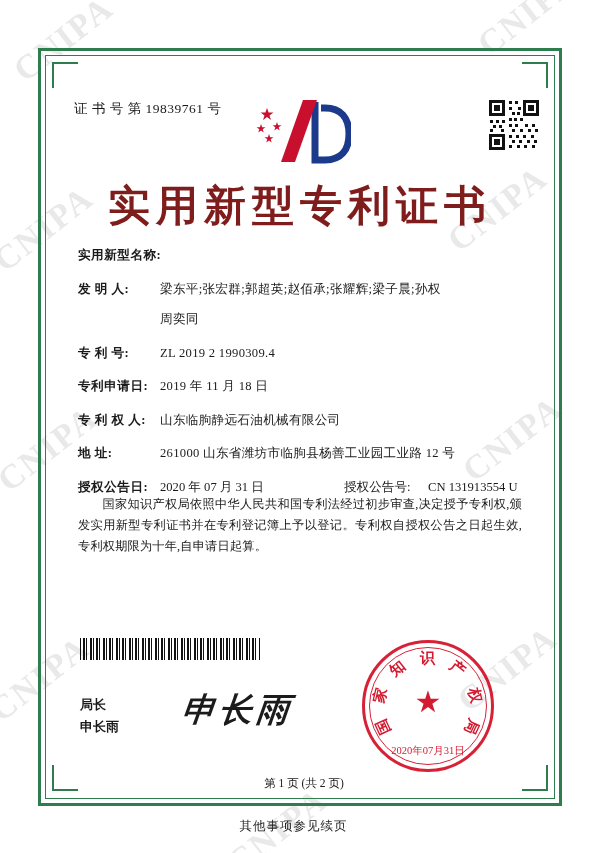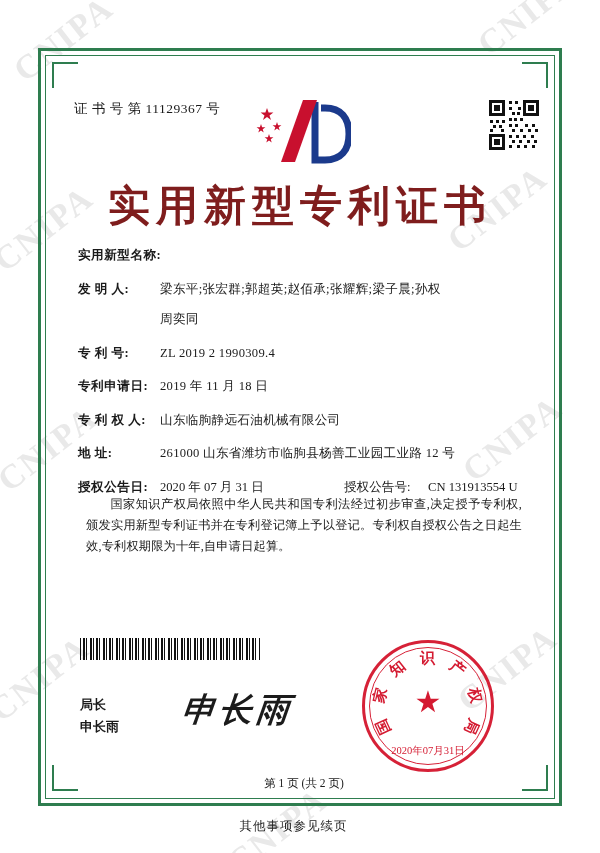--- a/index.html
+++ b/index.html
@@ -150,21 +150,21 @@
     position: absolute;
     left: 78px;
     top: 494px;
     width: 444px;
     font-size: 12.2px;
     line-height: 1.72;
     text-align: justify;
     letter-spacing: 0.2px;
   }
   .body-text p {
-    margin: 0 0 3px 8px;
+    margin: 0 0 3px 0;
     text-indent: 2em;
   }
 
   
   .barcode {
     position: absolute;
     left: 80px;
     top: 638px;
     width: 180px;
     height: 22px;
@@ -283,21 +283,21 @@
 
 <div class="page">
 
   <div class="frame-outer"></div>
   <div class="frame-inner"></div>
   <div class="corner tl"></div>
   <div class="corner tr"></div>
   <div class="corner bl"></div>
   <div class="corner br"></div>
 
-  <div class="cert-number">证 书 号 第 11129367 号</div>
+  <div class="cert-number">证 书 号 第 19839761 号</div>
 
   <div class="emblem">
     <svg viewBox="0 0 96 70" width="96" height="70" aria-hidden="true">
       <path d="M60 6 L60 64 L70 64 C86 64 94 54 94 38 C94 22 86 12 70 12 L66 12" fill="none" stroke="#1b3a8c" stroke-width="7" stroke-linecap="butt"></path>
       <path d="M48 4 L62 4 L40 66 L26 66 Z" fill="#c8102e"></path>
       <path d="M38 10 L52 10 L32 66 L20 66 Z" fill="#1b3a8c" opacity="0"></path>
       <g fill="#c8102e">
         <polygon points="12,12 13.6,16.6 18.4,16.6 14.5,19.4 16,24 12,21.1 8,24 9.5,19.4 5.6,16.6 10.4,16.6"></polygon>
         <polygon points="22,26 23.1,29.2 26.4,29.2 23.7,31.2 24.7,34.4 22,32.4 19.3,34.4 20.3,31.2 17.6,29.2 20.9,29.2"></polygon>
         <polygon points="14,38 15.1,41.2 18.4,41.2 15.7,43.2 16.7,46.4 14,44.4 11.3,46.4 12.3,43.2 9.6,41.2 12.9,41.2"></polygon>

